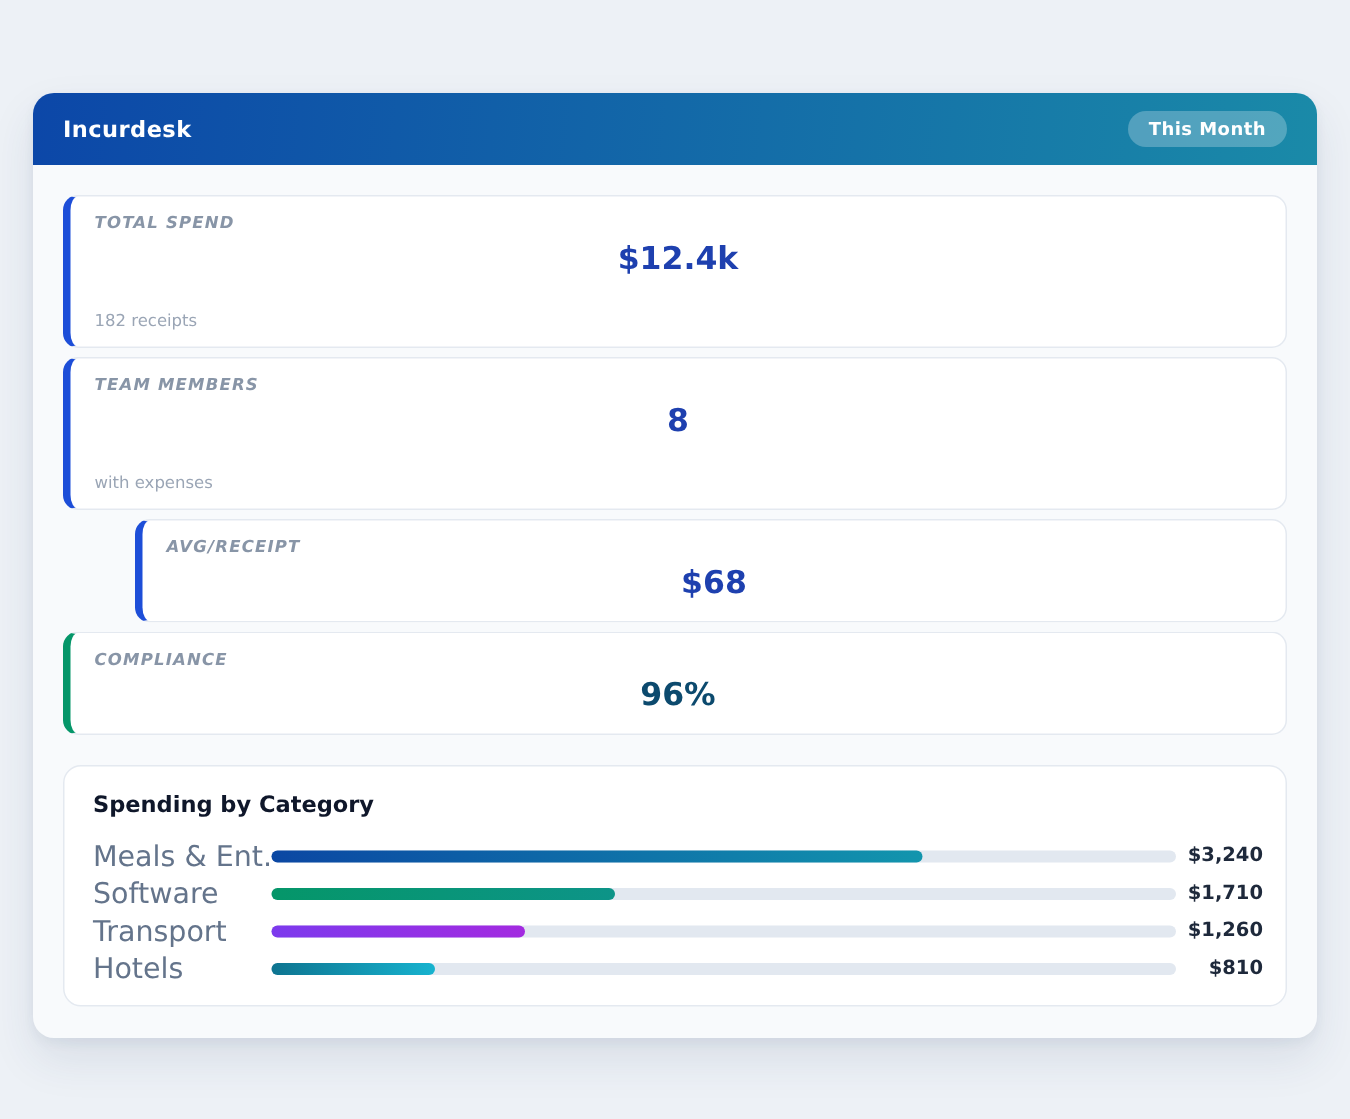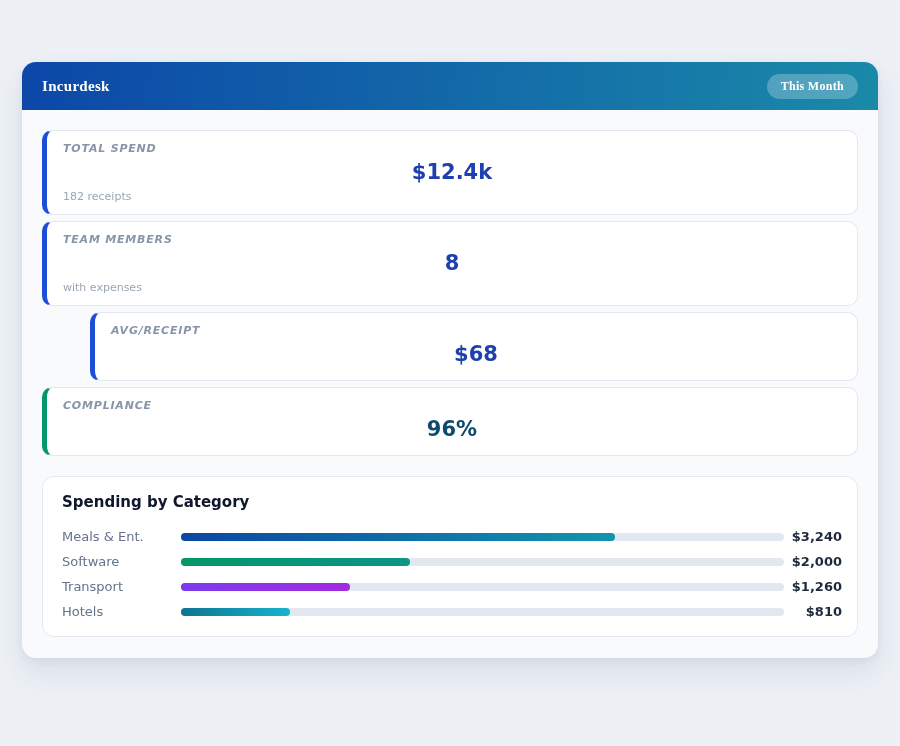--- a/index.html
+++ b/index.html
@@ -17,21 +17,20 @@
     border-radius: 14px;
     box-shadow: 0 14px 30px rgba(40, 60, 100, 0.10), 0 3px 8px rgba(40, 60, 100, 0.06);
   }
   .header {
     height: 48px;
     border-radius: 14px 14px 0 0;
     display: flex;
     align-items: center;
     justify-content: space-between;
     padding: 15px 20px;
-    font-family: Liberation Serif, serif;
   }
   .app-title {
     color: #ffffff;
     font-size: 15px;
     font-weight: bold;
     letter-spacing: 0.3px;
   }
   .badge {
     color: #ffffff;
     font-size: 12px;
@@ -63,39 +62,39 @@
     line-height: 29px;
     font-weight: bold;
     color: #1e40af;
     margin-top: 3px;
     text-align: center;
   }
   .stat-sub {
     font-size: 11px;
     line-height: 13px;
     color: #9aa5b5;
-    margin-top: 3px;
+    margin-top: 20px;
   }
   .chart-card {
     background: #ffffff;
     border: 1px solid #e4e9f0;
     border-radius: 12px;
     padding: 16px 15px 12px 19px;
   }
   .chart-title {
     font-size: 15px;
     line-height: 19px;
     font-weight: bold;
     color: #0f172a;
     margin-bottom: 12px;
   }
   .chart-row { display: flex; align-items: center; height: 25px; }
   .row-label {
     flex: 0 0 119px;
-    font-size: 13px;
+    font-size: 19px;
     color: #64748b;
     white-space: nowrap;
   }
   .bar-track {
     flex: 1;
     height: 8px;
     background: #e2e8f0;
     border-radius: 4px;
     position: relative;
   }
@@ -158,21 +157,21 @@
     </div>
     <div class="row-value">$3,240</div>
   </div>
 
 
   <div class="chart-row">
     <div class="row-label">Software</div>
     <div class="bar-track" style="background: rgb(226, 232, 240);">
       <div class="bar-fill" style="width: 38%; background: linear-gradient(90deg, rgb(5, 150, 105), rgb(13, 148, 136));"></div>
     </div>
-    <div class="row-value">$2,000</div>
+    <div class="row-value">$1,710</div>
   </div>
 
   <div class="chart-row">
     <div class="row-label">Transport</div>
     <div class="bar-track" style="background: rgb(226, 232, 240);">
       <div class="bar-fill" style="width: 28%; background: linear-gradient(90deg, rgb(124, 58, 237), rgb(163, 42, 224));"></div>
     </div>
     <div class="row-value">$1,260</div>
   </div>
 

